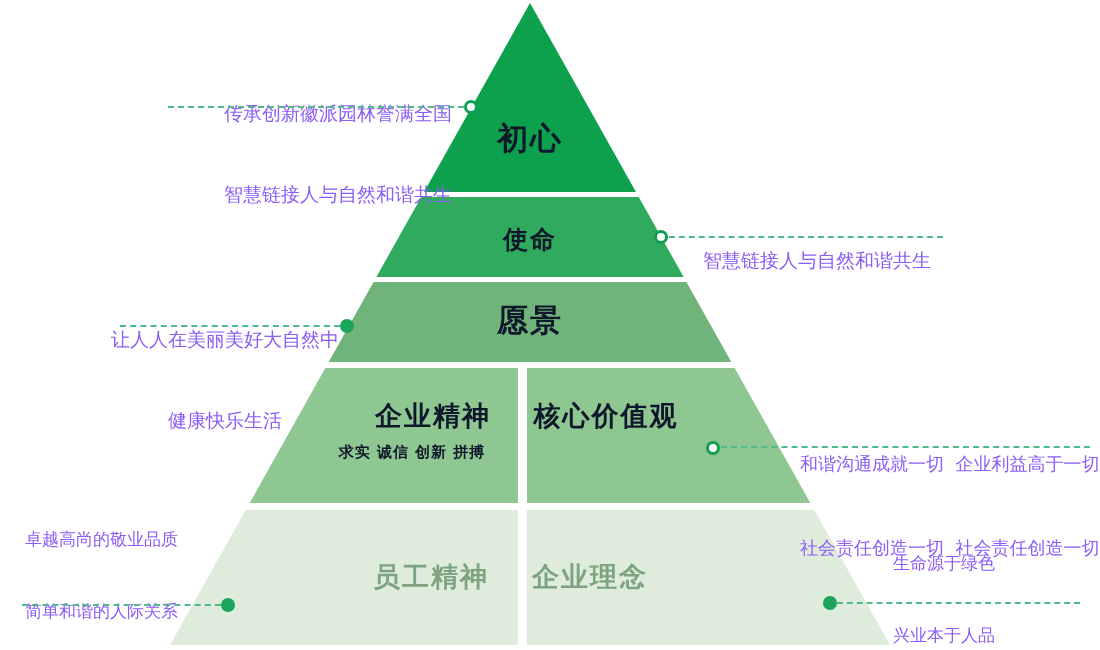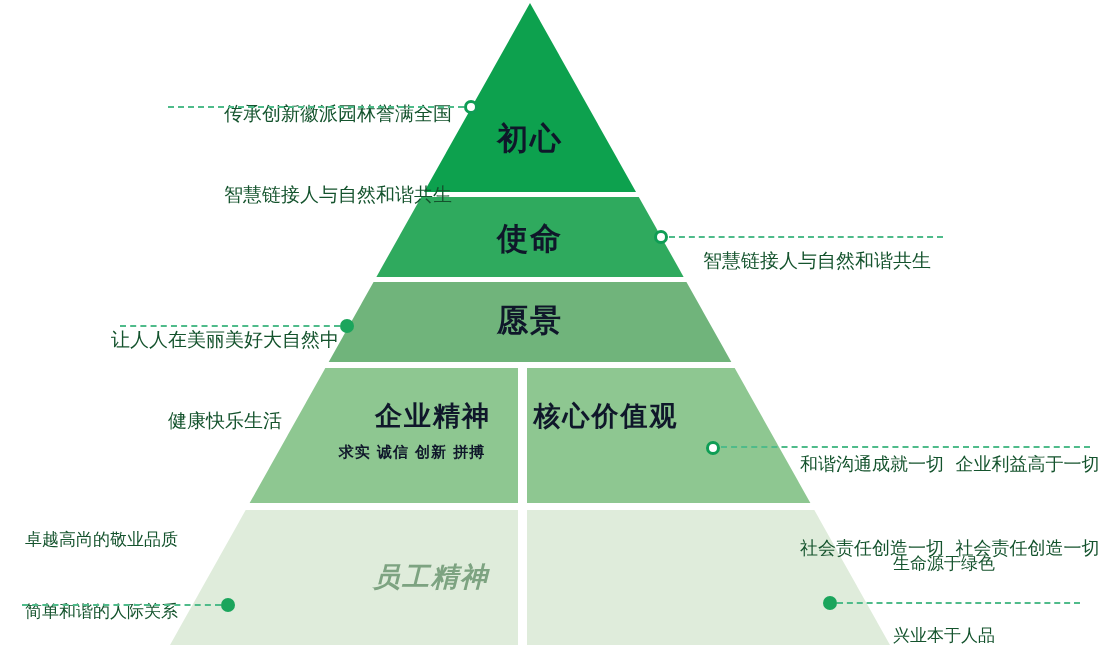--- a/index.html
+++ b/index.html
@@ -17,29 +17,29 @@
   .b2{top:194px;height:80px;}
   .b3{top:279px;height:80px;}
   .b4{top:365px;height:135px;}
   .b5{top:507px;height:135px;}
   .vdivider{position:absolute;left:348px;top:365px;width:9px;height:277px;background:#ffffff;}
   .plabel{
     position:absolute;transform:translate(-50%,-50%);
     color:#0f172a;font-weight:bold;white-space:nowrap;letter-spacing:2px;
   }
   .lbl-chuxin{left:360px;top:136px;font-size:31px;}
-  .lbl-shiming{left:360px;top:236px;font-size:31px;}
+  .lbl-shiming{left:360px;top:236px;font-size:25px;}
   .lbl-yuanjing{left:360px;top:318px;font-size:31px;}
   .lbl-qyjs{left:263px;top:413px;font-size:27px;}
   .lbl-qyjs-sub{left:242px;top:449px;font-size:15px;font-weight:bold;letter-spacing:1px;white-space:pre;}
   .lbl-hxjzg{left:436px;top:413px;font-size:27px;}
   .lbl-ygjs{left:261px;top:574px;font-size:27px;}
   .lbl-qyln{left:420px;top:574px;font-size:27px;}
   
-  .note{position:absolute;color:#14532d;white-space:pre;}
+  .note{position:absolute;color:#8b5cf6;white-space:pre;}
   .note div{white-space:pre;}
   .n1{left:200px;top:46px;width:276px;text-align:center;font-size:19px;line-height:27px;}
   .n2{left:703px;top:200px;font-size:19px;line-height:24px;}
   .n3{left:105px;top:272px;width:240px;text-align:center;font-size:19px;line-height:27px;}
   .n4{left:800px;top:394px;font-size:18px;line-height:28px;}
   .n5{left:25px;top:479px;font-size:17px;line-height:24px;}
   .n6{left:893px;top:503px;font-size:17px;line-height:24px;}
   
   .leader{position:absolute;height:0;border-top:2px dashed #4fbb8a;}
   .d1{left:168px;top:106px;width:296px;}
@@ -68,21 +68,22 @@
   <div class="band b4" style="background: rgb(142, 199, 145);"></div>
   <div class="band b5" style="background: rgb(223, 236, 219);"></div>
   <div class="vdivider"></div>
 
   <div class="plabel lbl-chuxin">初心</div>
   <div class="plabel lbl-shiming">使命</div>
   <div class="plabel lbl-yuanjing">愿景</div>
   <div class="plabel lbl-qyjs">企业精神</div>
   <div class="plabel lbl-qyjs-sub">求实 诚信 创新 拼搏</div>
   <div class="plabel lbl-hxjzg">核心价值观</div>
-  <div class="plabel lbl-ygjs" style="color: rgb(125, 163, 129); font-style: italic;">员工精神</div>
+  <div class="plabel lbl-ygjs" style="color: rgb(125, 163, 129);">员工精神</div>
+  <div class="plabel lbl-qyln" style="color: rgb(125, 163, 129);">企业理念</div>
 </div>
 
 <div class="note n1">
   <div>传承创新徽派园林誉满全国</div>
   <div>智慧链接人与自然和谐共生</div>
 </div>
 <div class="note n2">
   <div>智慧链接人与自然和谐共生</div>
 </div>
 <div class="note n3">

